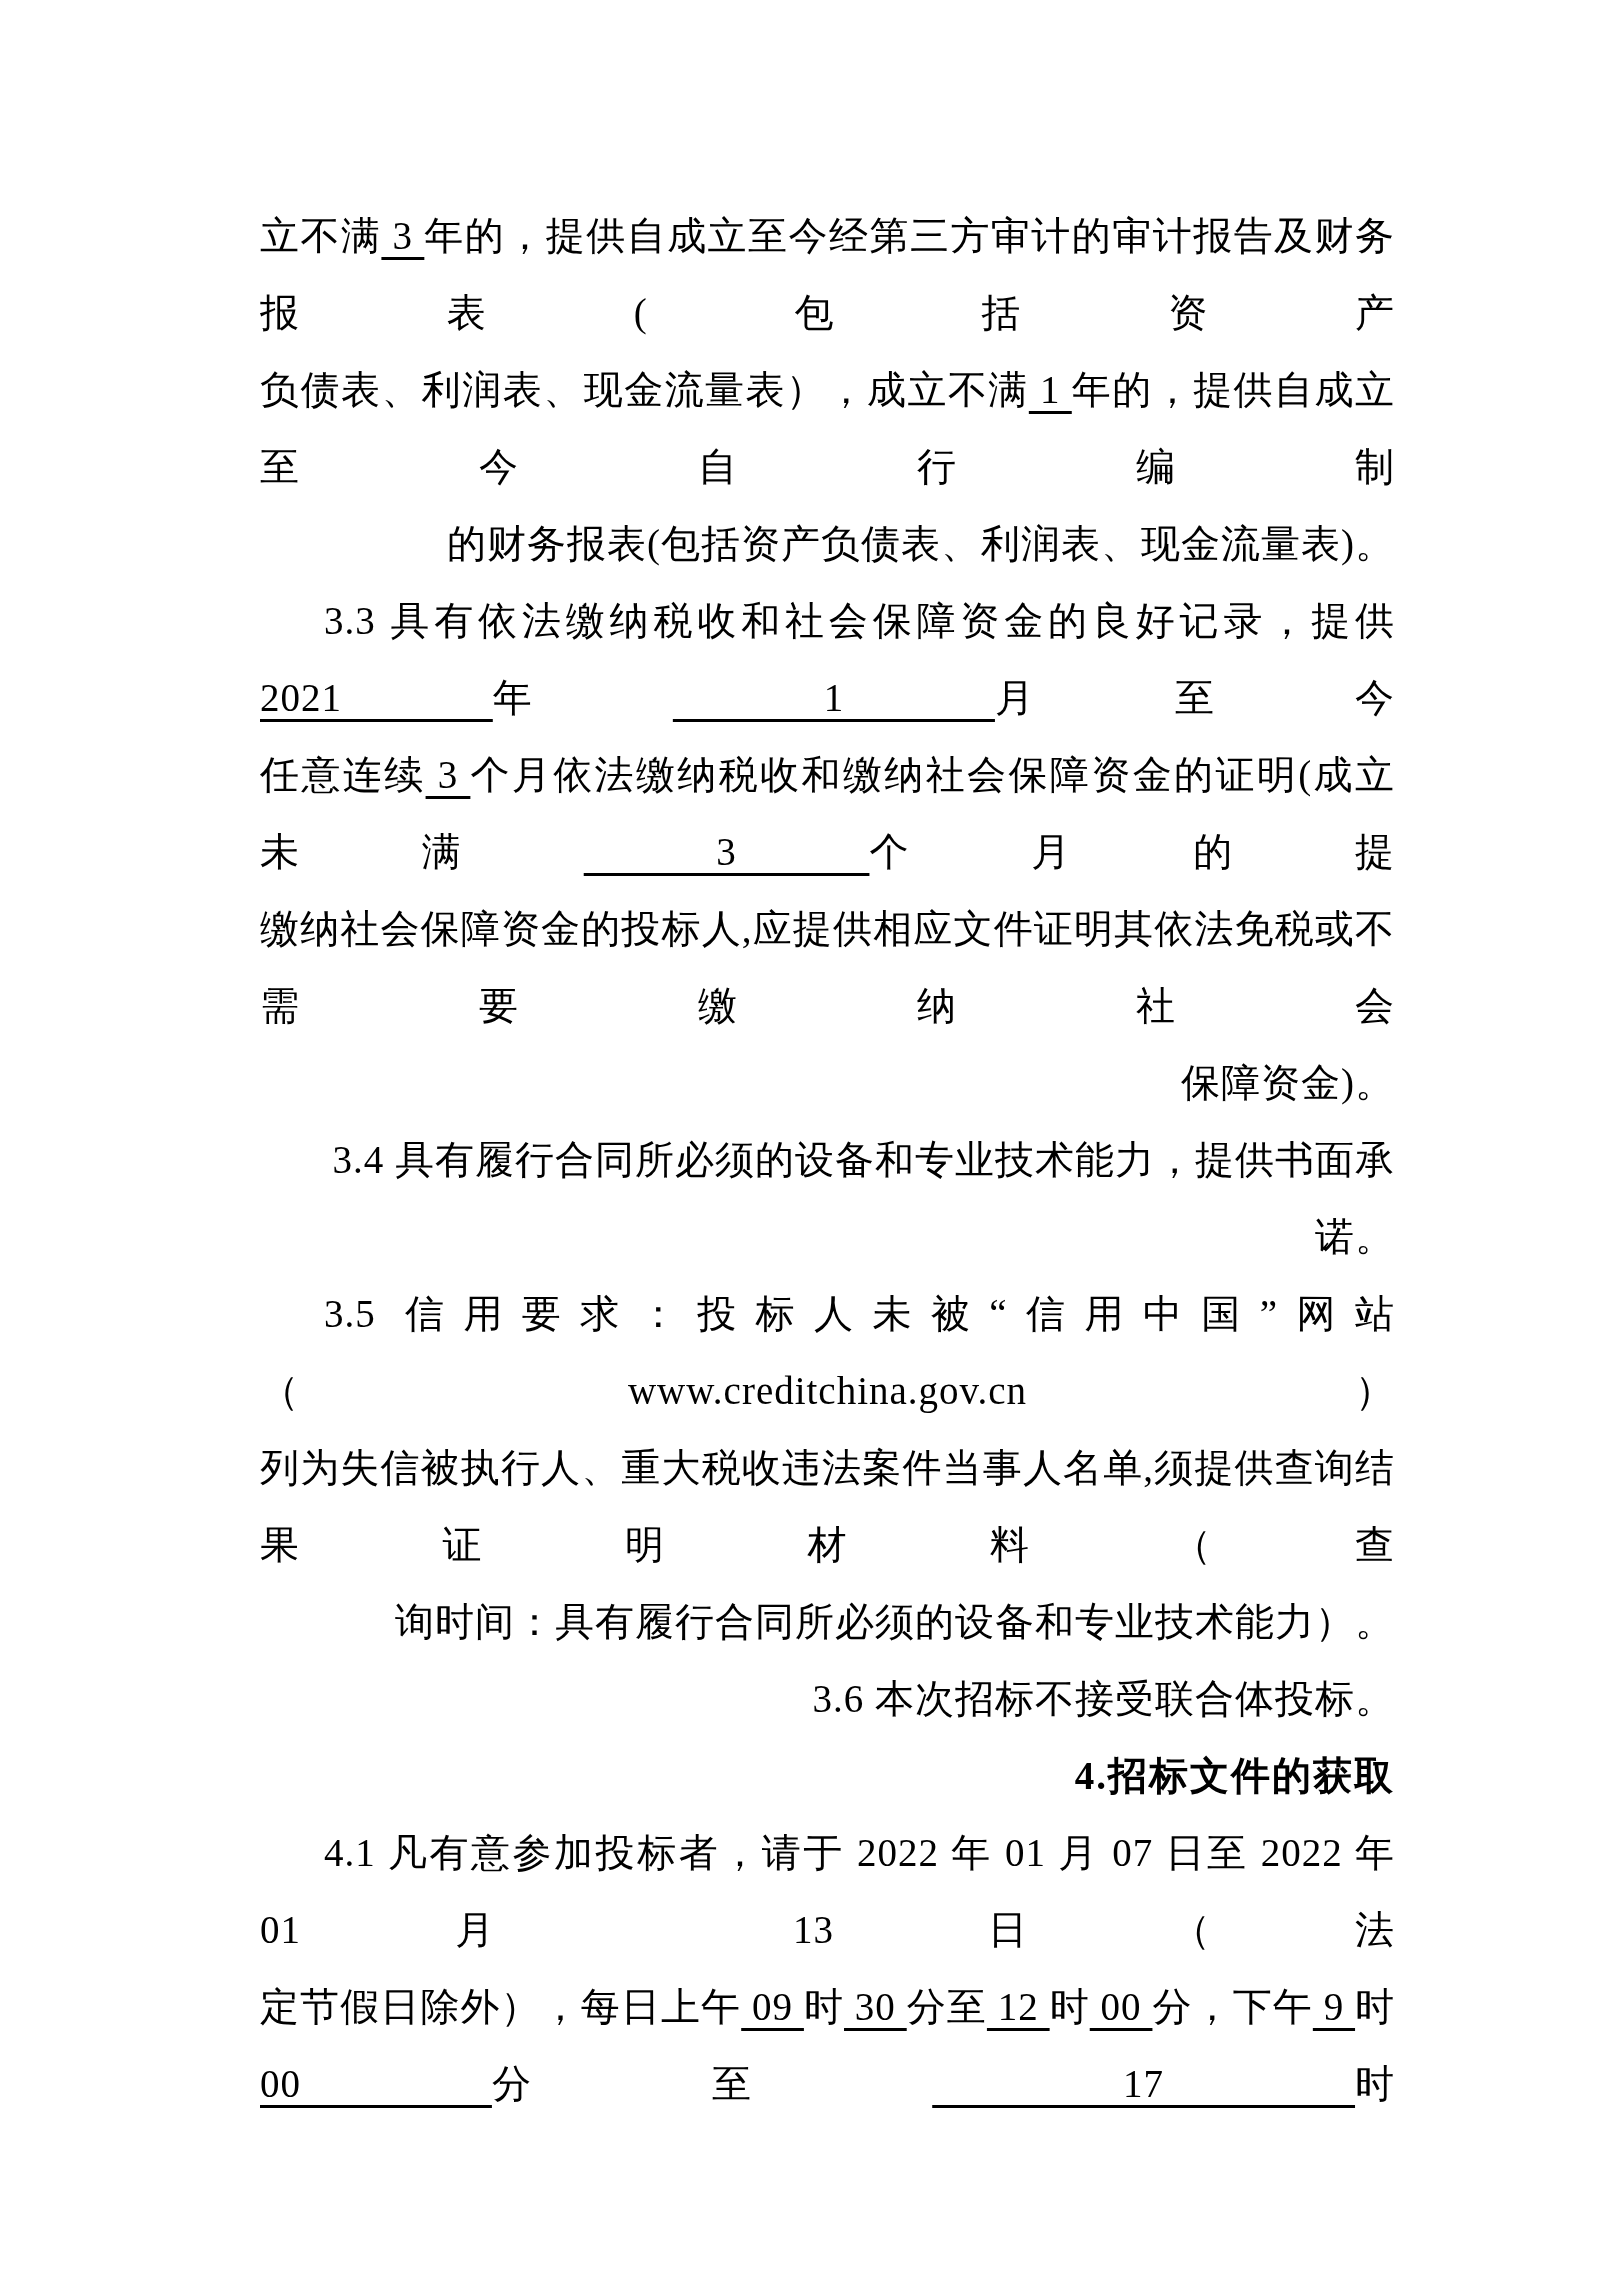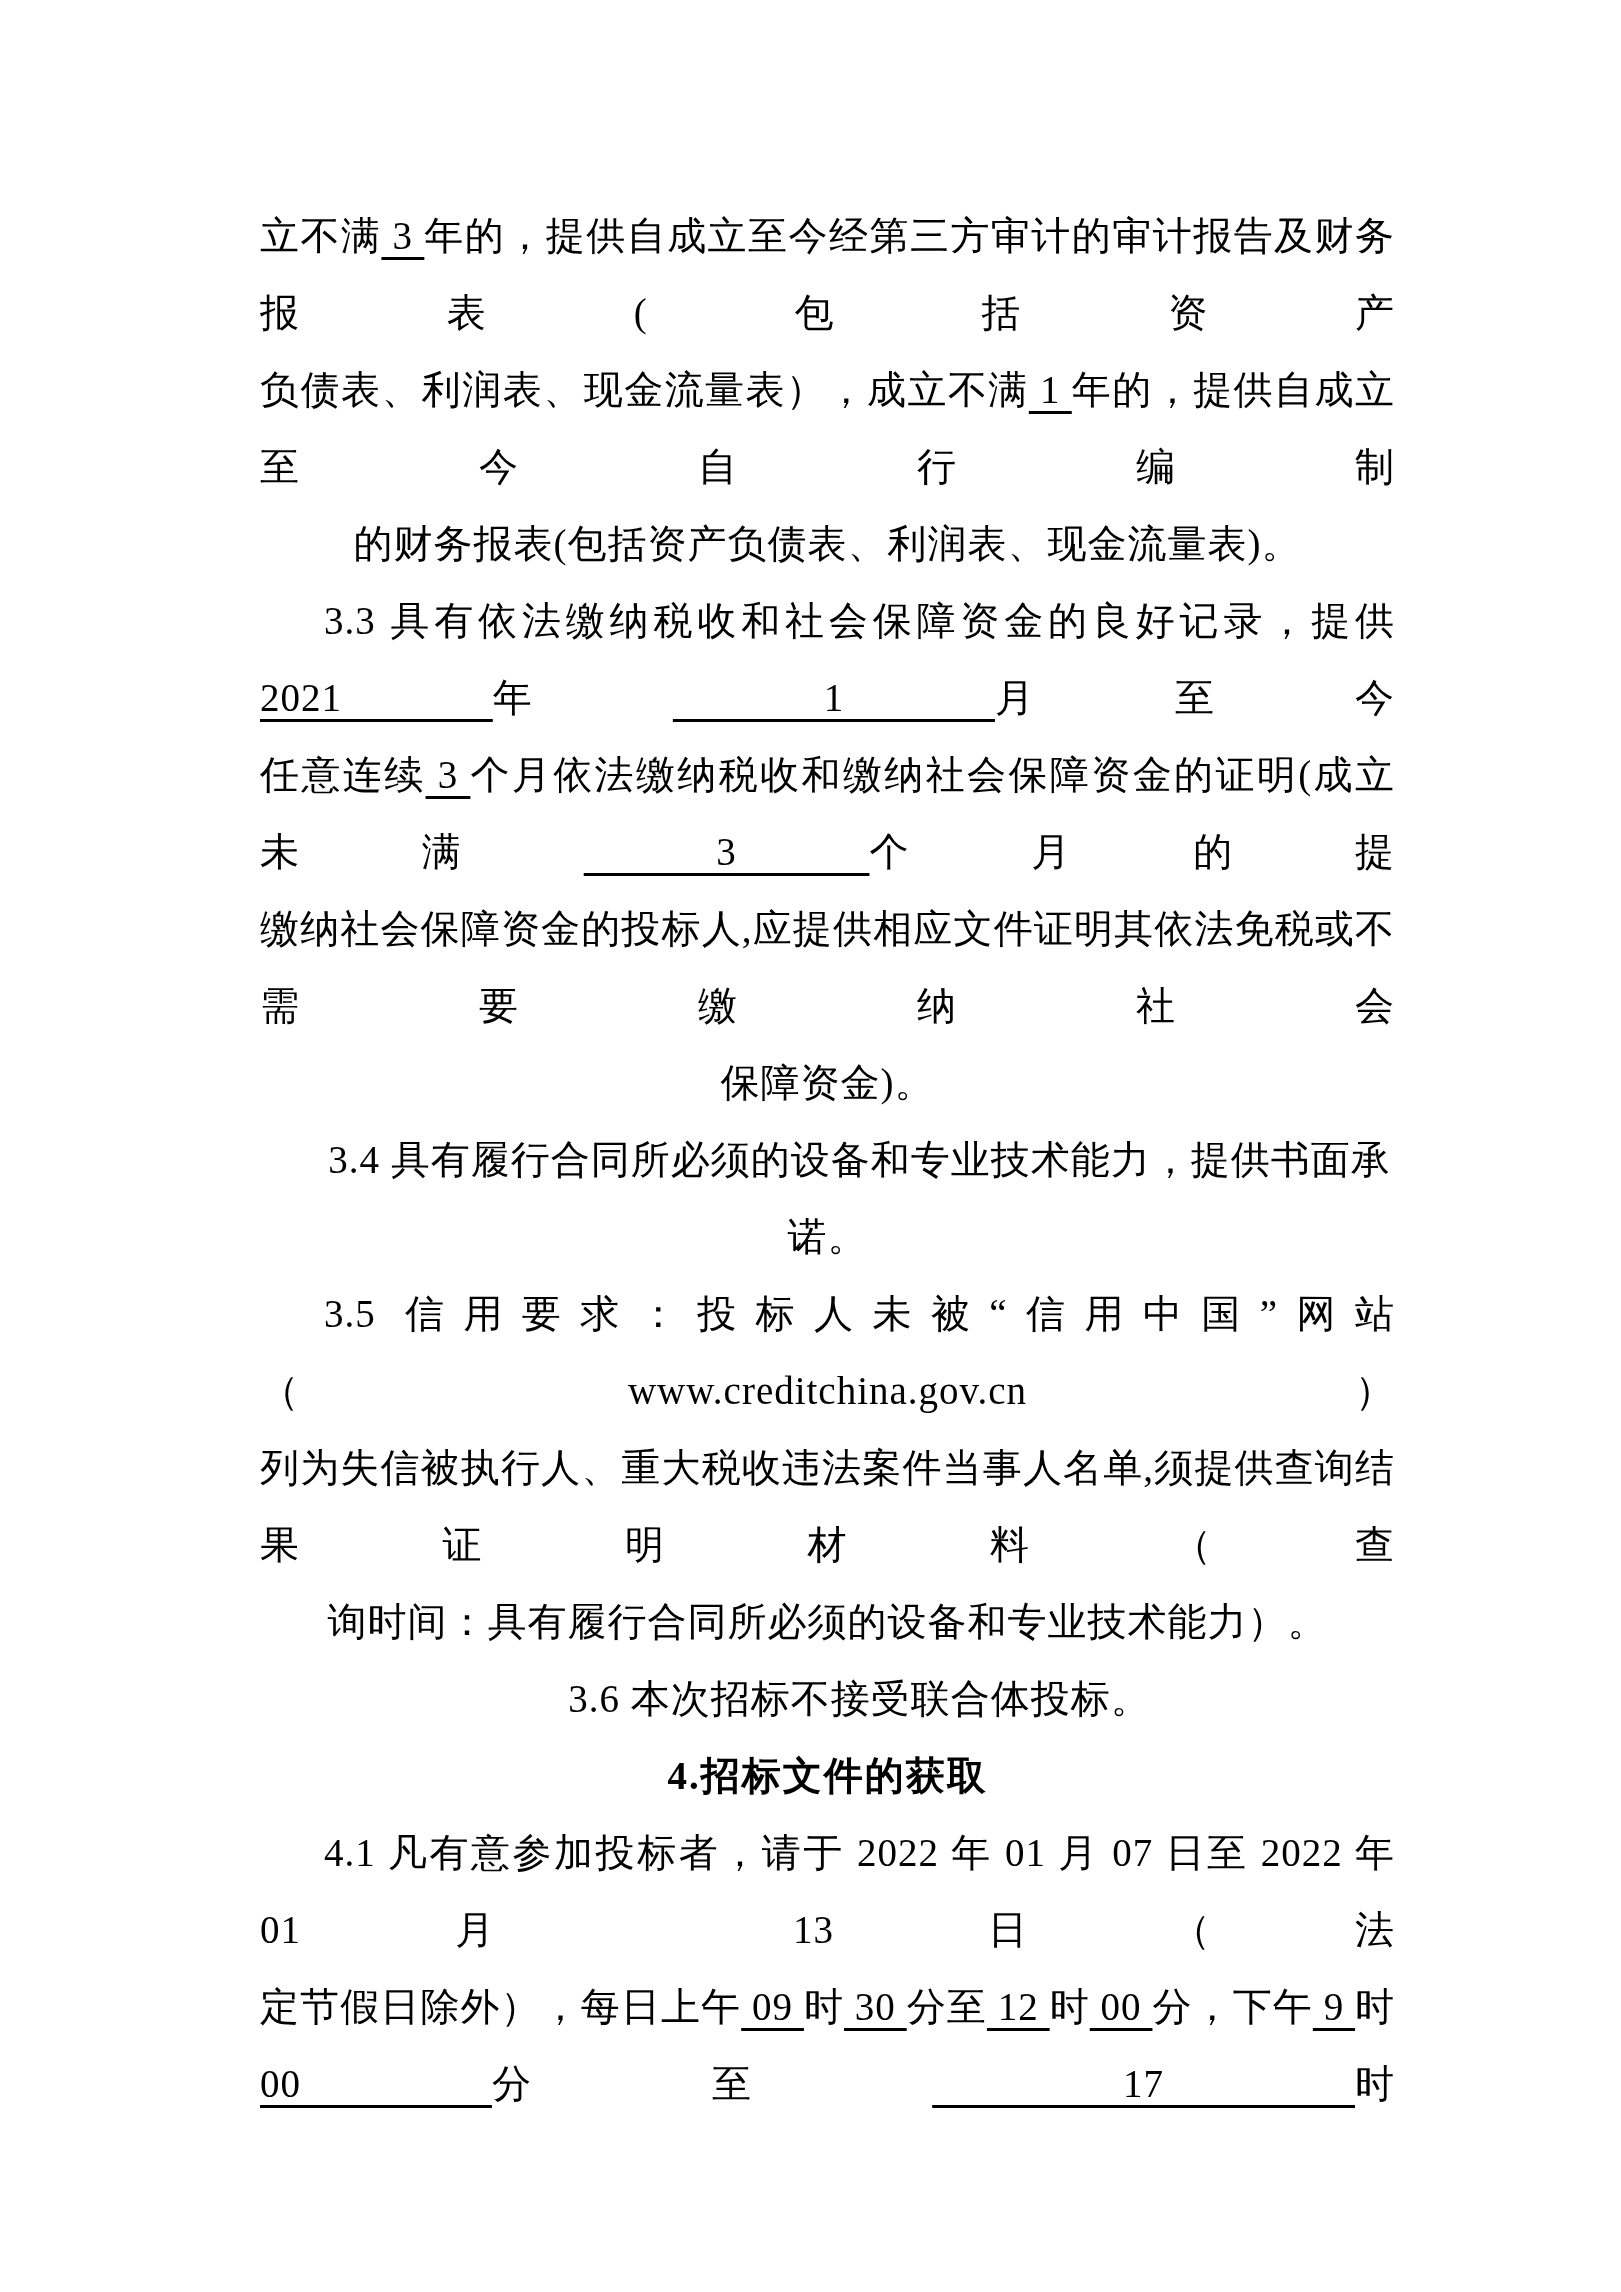--- a/index.html
+++ b/index.html
@@ -20,21 +20,21 @@
     position: absolute;
     left: 247px;
     top: 197px;
     width: 1135px;
     font-size: 39px;
     line-height: 77px;
     margin-left: 13px;
   }
   .line {
     display: block;
-    text-align: center;
+    text-align: right;
     letter-spacing: 1px;
     white-space: normal;
   }
   .line.justify {
     text-align: justify;
     text-align-last: justify;
     text-justify: inter-character;
   }
   .line.indent {
     text-indent: 64px;

